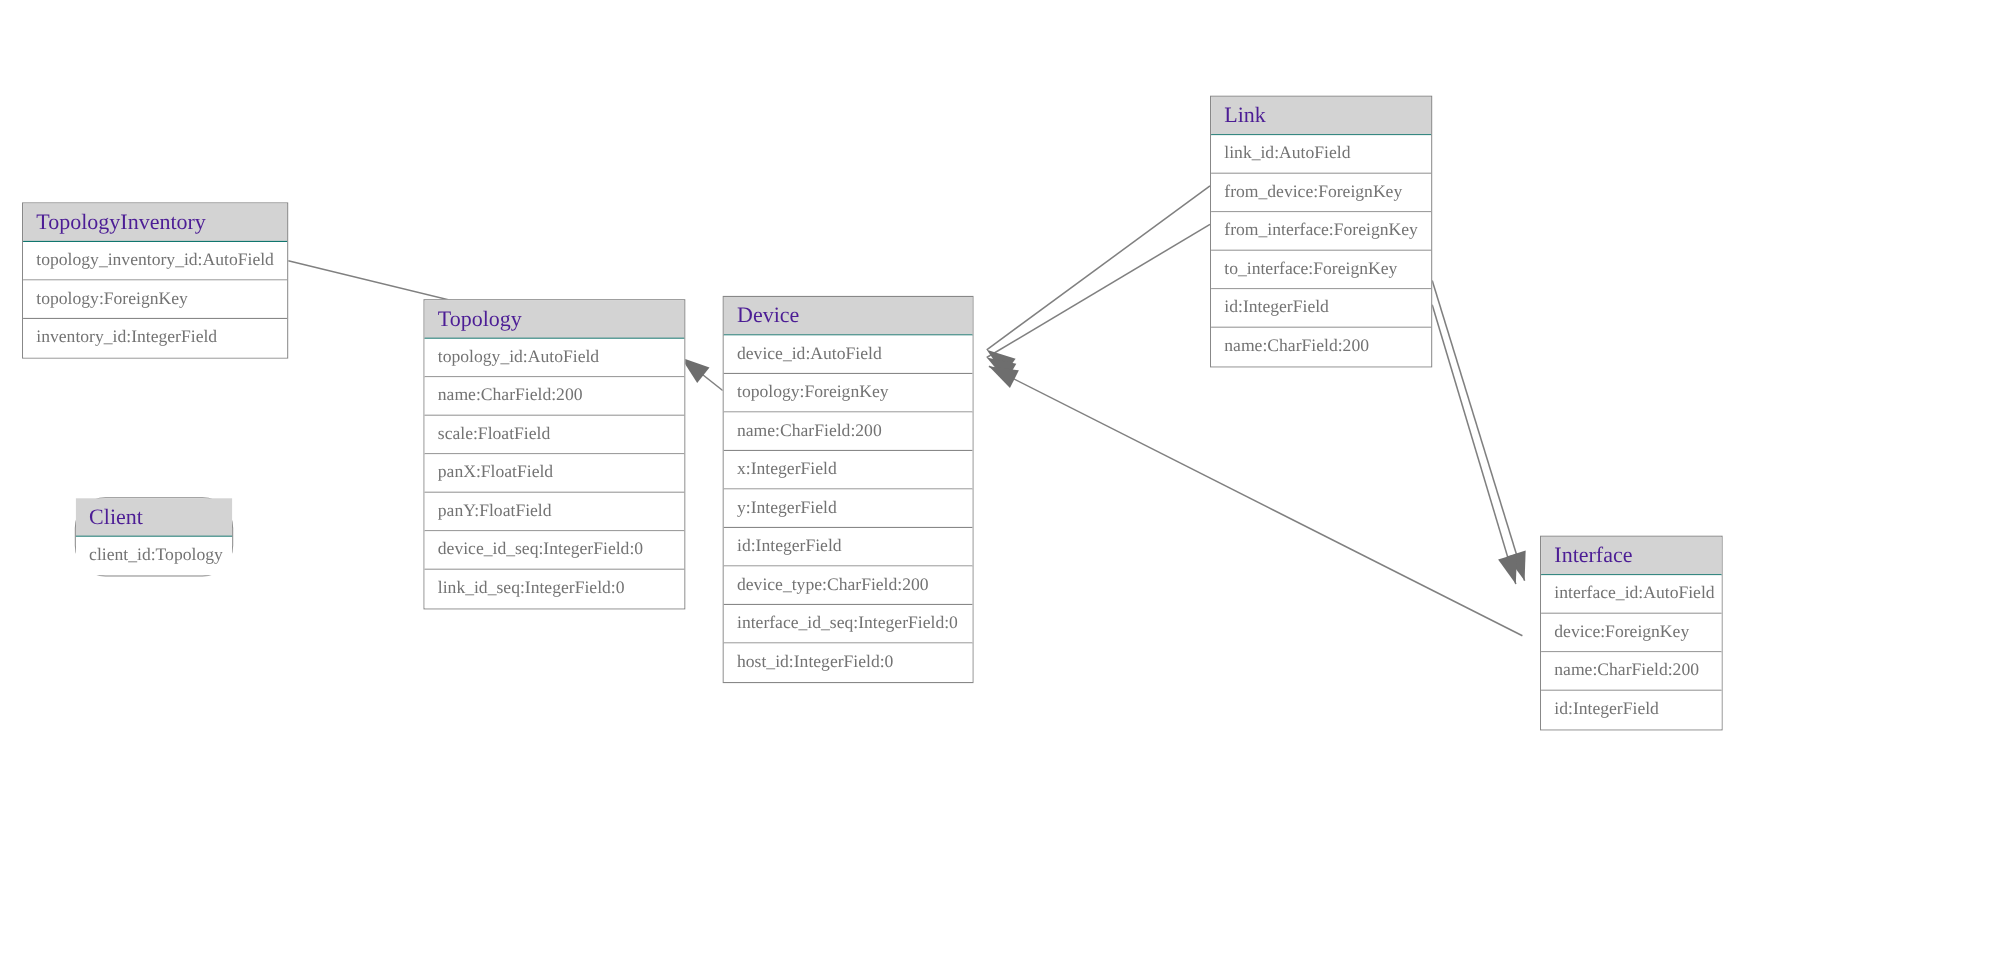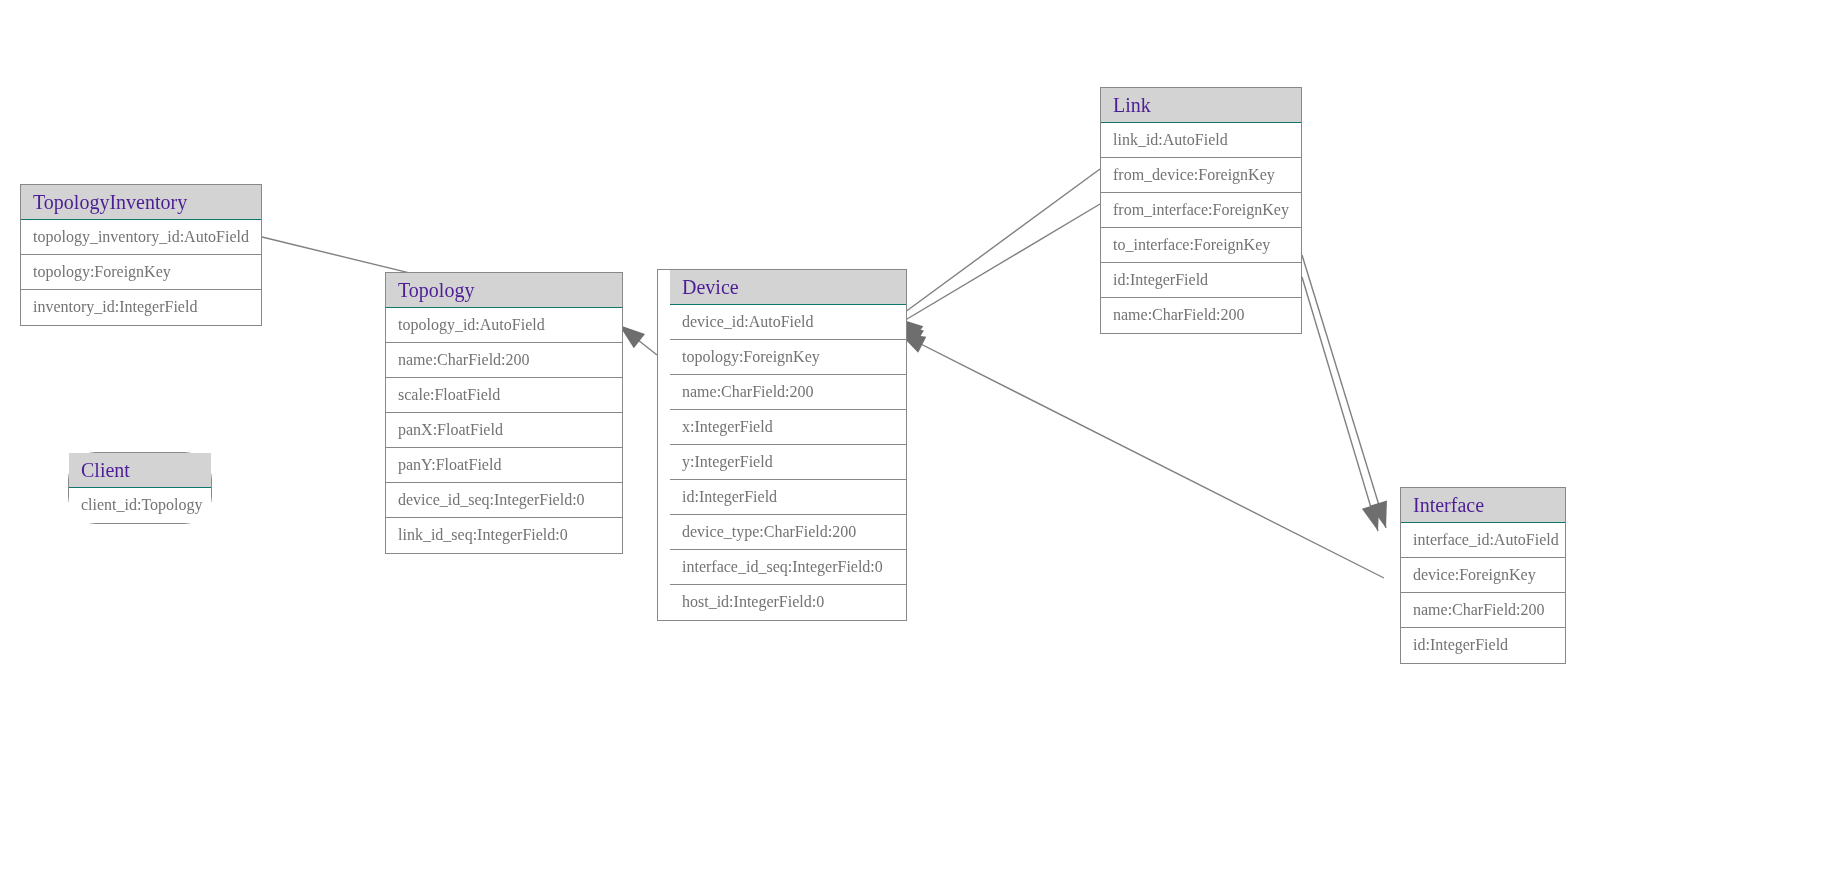--- a/index.html
+++ b/index.html
@@ -100,21 +100,21 @@
       <div class="entity" style="left: 385px; top: 272px; width: 238px;">
         <div class="entity-title">Topology</div>
         <div class="entity-field">topology_id:AutoField</div>
         <div class="entity-field">name:CharField:200</div>
         <div class="entity-field">scale:FloatField</div>
         <div class="entity-field">panX:FloatField</div>
         <div class="entity-field">panY:FloatField</div>
         <div class="entity-field">device_id_seq:IntegerField:0</div>
         <div class="entity-field">link_id_seq:IntegerField:0</div>
       </div>
-      <div class="entity" style="left: 657px; top: 269px; width: 250px; padding-left: 12px;">
+      <div class="entity" style="left: 657px; top: 269px; width: 228px;">
         <div class="entity-title">Device</div>
         <div class="entity-field">device_id:AutoField</div>
         <div class="entity-field">topology:ForeignKey</div>
         <div class="entity-field">name:CharField:200</div>
         <div class="entity-field">x:IntegerField</div>
         <div class="entity-field">y:IntegerField</div>
         <div class="entity-field">id:IntegerField</div>
         <div class="entity-field">device_type:CharField:200</div>
         <div class="entity-field">interface_id_seq:IntegerField:0</div>
         <div class="entity-field">host_id:IntegerField:0</div>

